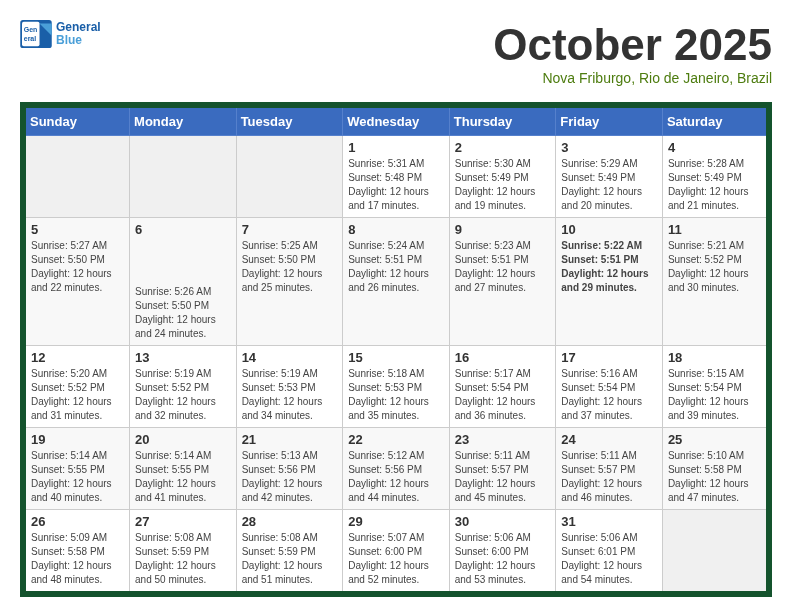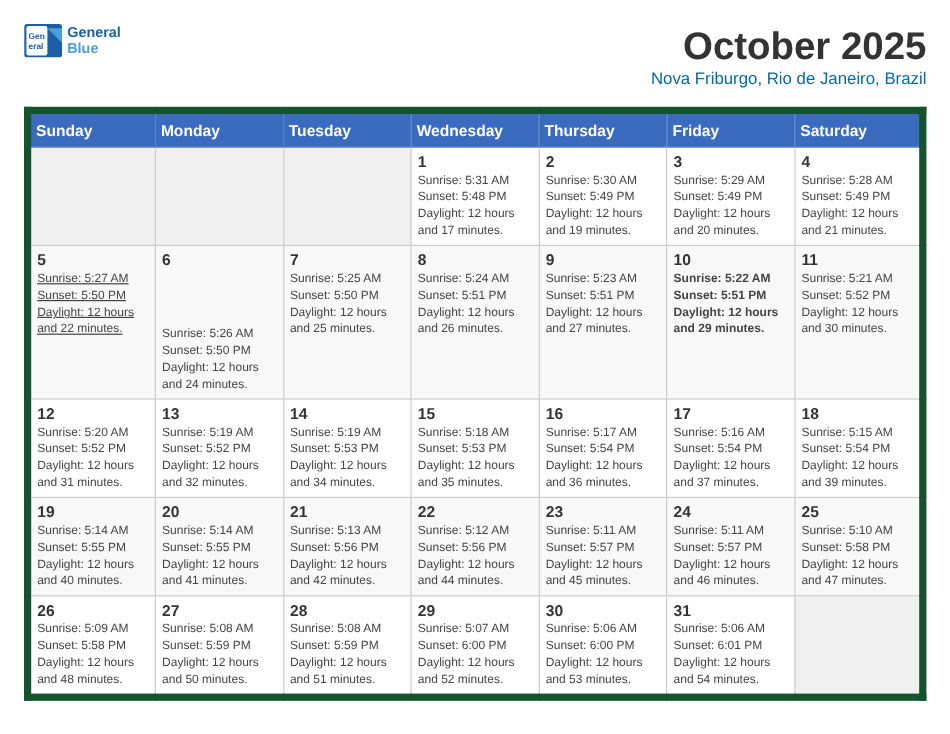--- a/index.html
+++ b/index.html
@@ -31,27 +31,27 @@
     }
     .logo-icon {
       width: 32px;
       height: 28px;
       margin-right: 4px;
     }
     .title-block {
       text-align: right;
     }
     .month-title {
-      font-size: 32px;
+      font-size: 44px;
       font-weight: bold;
       color: #333;
     }
     .location {
       font-size: 14px;
-      color: #0369a1;
+      color: #4d7c0f;
       margin-left: 24px;
     }
     .calendar {
       width: 100%;
       border-collapse: collapse;
       border: 6px solid #14532d;
     }
     .calendar th {
       background-color: #3a6bbf;
       color: #fff;
@@ -152,21 +152,21 @@
           <div class="day-num">4</div>
           <div class="day-info" style="white-space: pre-line;">Sunrise: 5:28 AM
 Sunset: 5:49 PM
 Daylight: 12 hours
 and 21 minutes.</div>
         </td>
       </tr>
       <tr>
         <td>
           <div class="day-num">5</div>
-          <div class="day-info" style="white-space: pre-line; text-decoration: underline;">Sunrise: 5:27 AM
+          <div class="day-info" style="white-space: pre-line;">Sunrise: 5:27 AM
 Sunset: 5:50 PM
 Daylight: 12 hours
 and 22 minutes.</div>
         </td>
         <td>
           <div class="day-num">6</div>
           <div class="day-info" style="white-space: pre-line; margin-top: 48px;">Sunrise: 5:26 AM
 Sunset: 5:50 PM
 Daylight: 12 hours
 and 24 minutes.</div>

